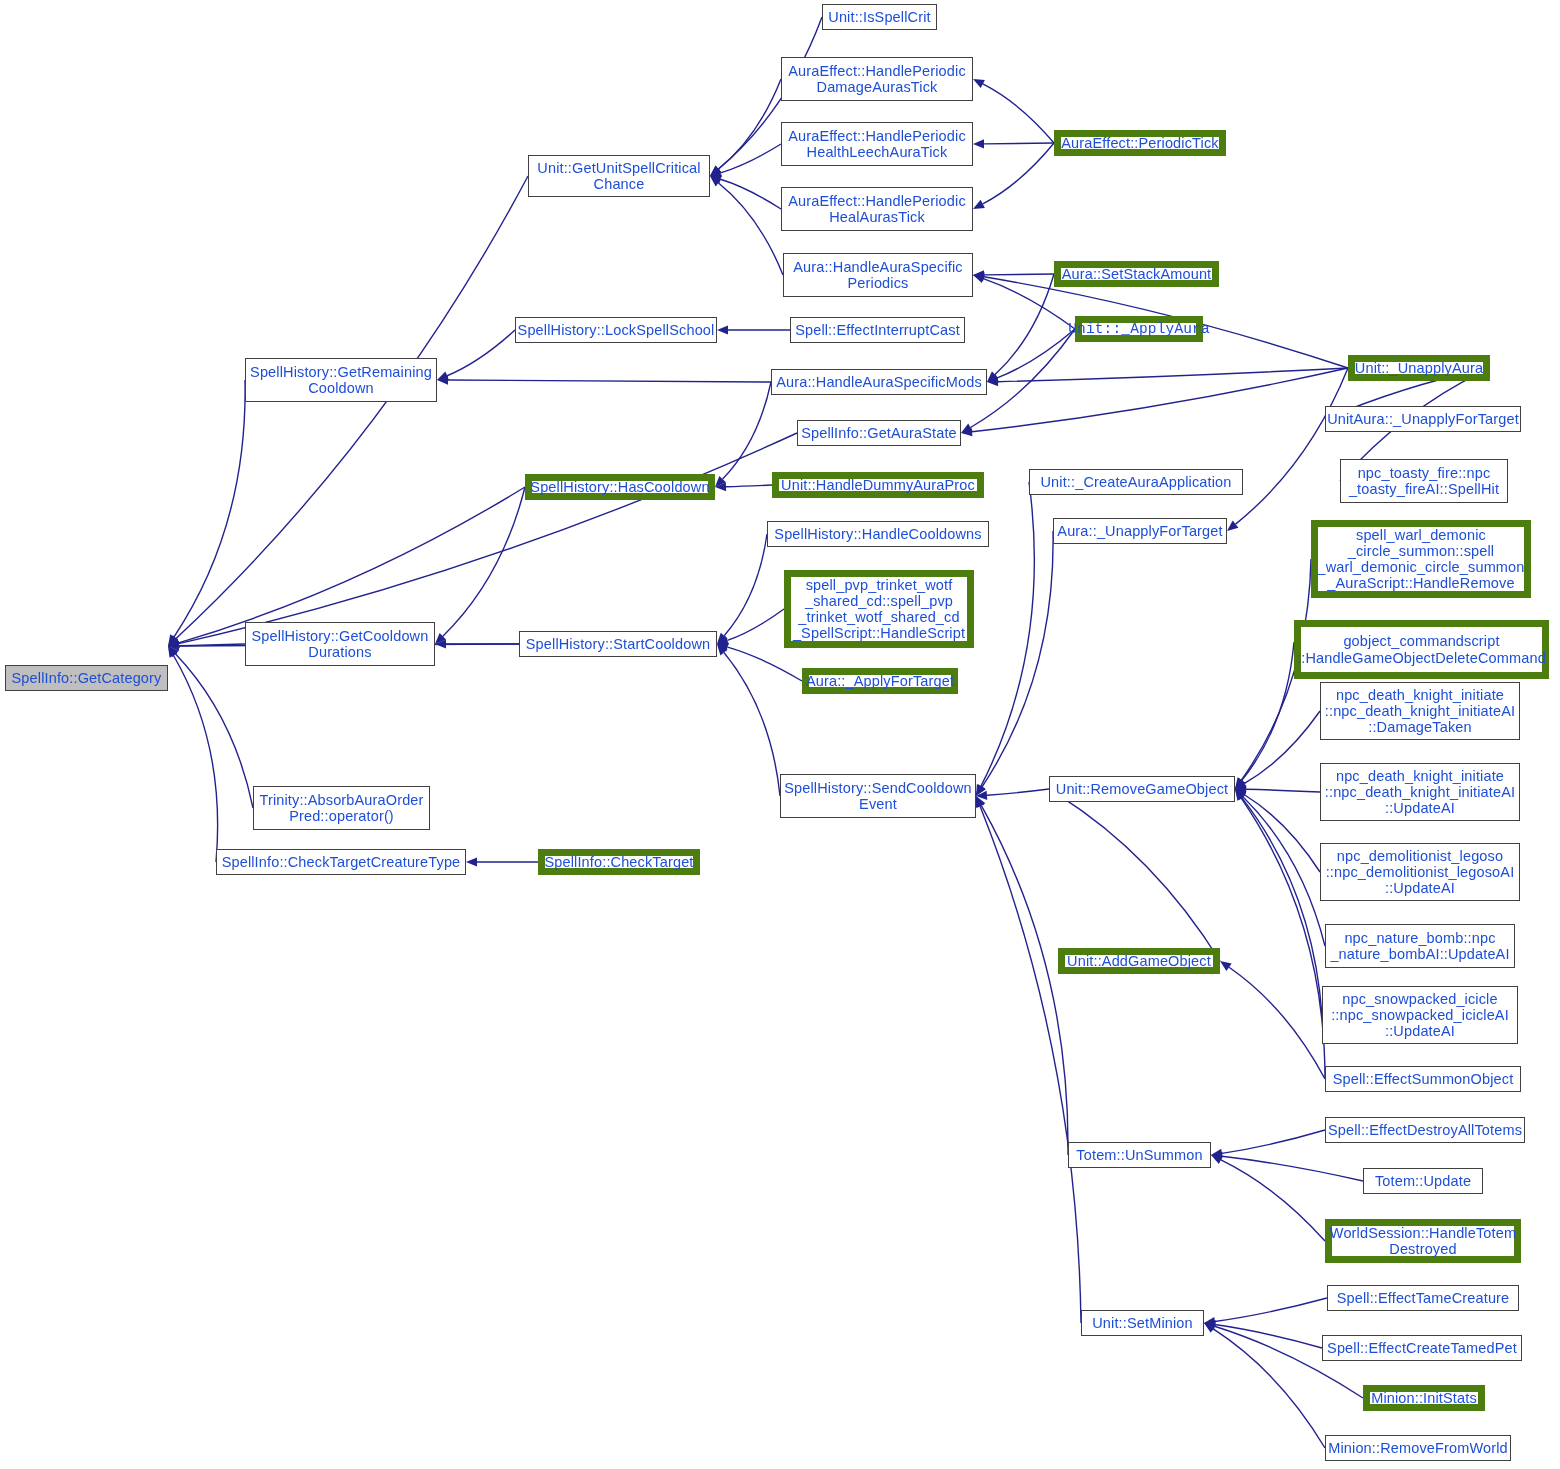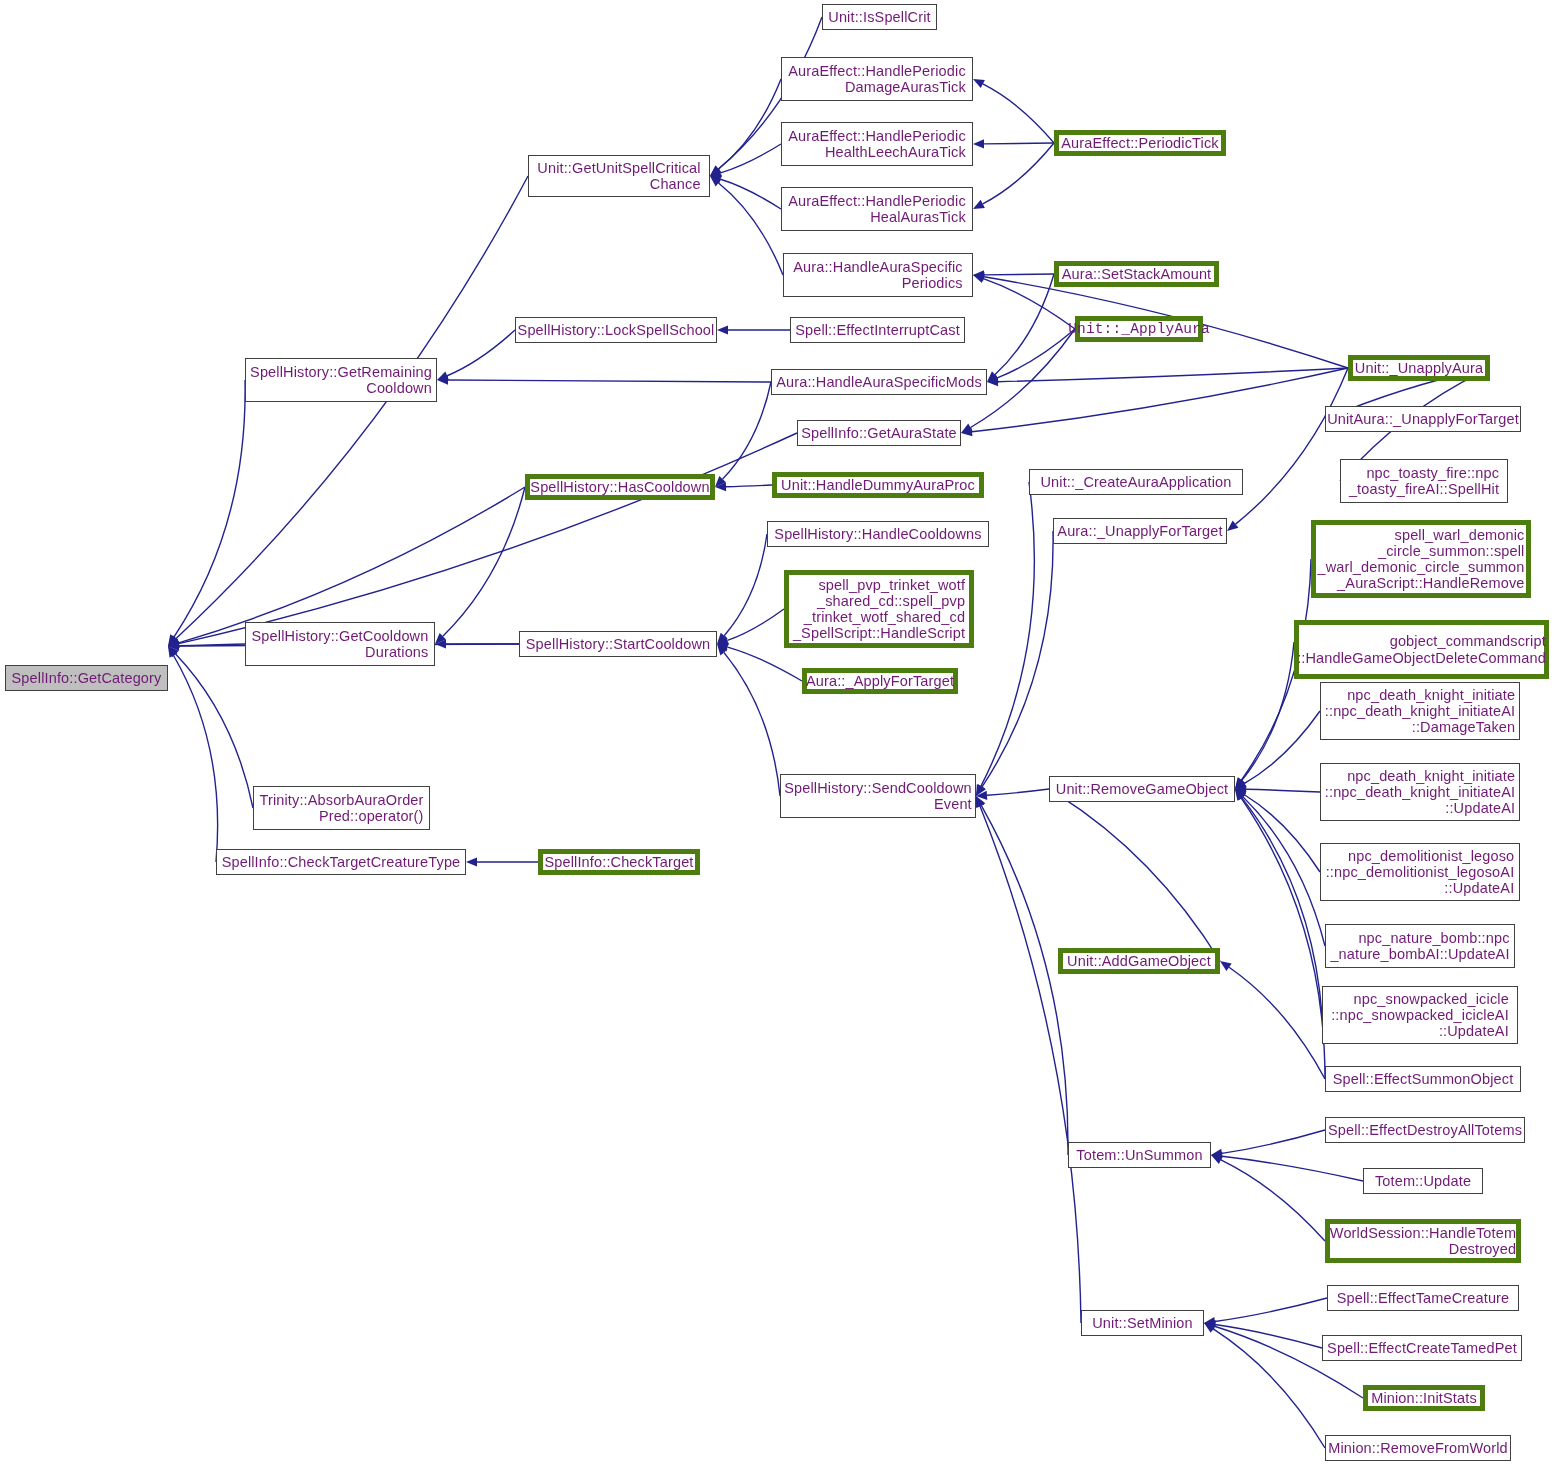--- a/index.html
+++ b/index.html
@@ -1,23 +1,23 @@
 <!DOCTYPE html>
 <html><head>
 <meta charset="utf-8">
 <style>
   html,body{margin:0;padding:0;background:#ffffff;}
   #canvas{position:relative;width:1560px;height:1469px;background:#fff;
           font-family:"Liberation Sans","DejaVu Sans",sans-serif;overflow:hidden;}
   #edges{position:absolute;left:0;top:0;width:1560px;height:1469px;}
   .node{position:absolute;box-sizing:border-box;display:flex;align-items:center;
-        justify-content:center;text-align:right;background:#ffffff;
-        border:1px solid #404040;color:#701a75;font-size:14.5px;line-height:1.12;
+        justify-content:center;text-align:center;background:#ffffff;
+        border:1px solid #404040;color:#1d4ed8;font-size:14.5px;line-height:1.12;
         padding:6px 4px;white-space:pre-line;letter-spacing:0.01em;}
-  .node.red{border:5px solid #4d7c0f;}
+  .node.red{border:7px solid #4d7c0f;}
   .node.root{background:#bfbfbf;border:1px solid #404040;}
 </style>
 </head>
 <body>
 
 <div id="canvas">
   <svg id="edges" viewBox="0 0 1560 1469" xmlns="http://www.w3.org/2000/svg">
       <path d="M 528 176 Q 387.2969682270812 441.09980545053025 176.03752940324085 638.4901317526844" fill="none" stroke="#22228f" stroke-width="1.4"></path>
       <polygon points="168,646 172.89703904527252,635.1289830931473 179.17801976120919,641.8512804122215" fill="#22228f"></polygon>
       <path d="M 822 17 Q 787.058129631928 111.3333994891568 718.4261037569364 168.92887735381842" fill="none" stroke="#22228f" stroke-width="1.4"></path>

